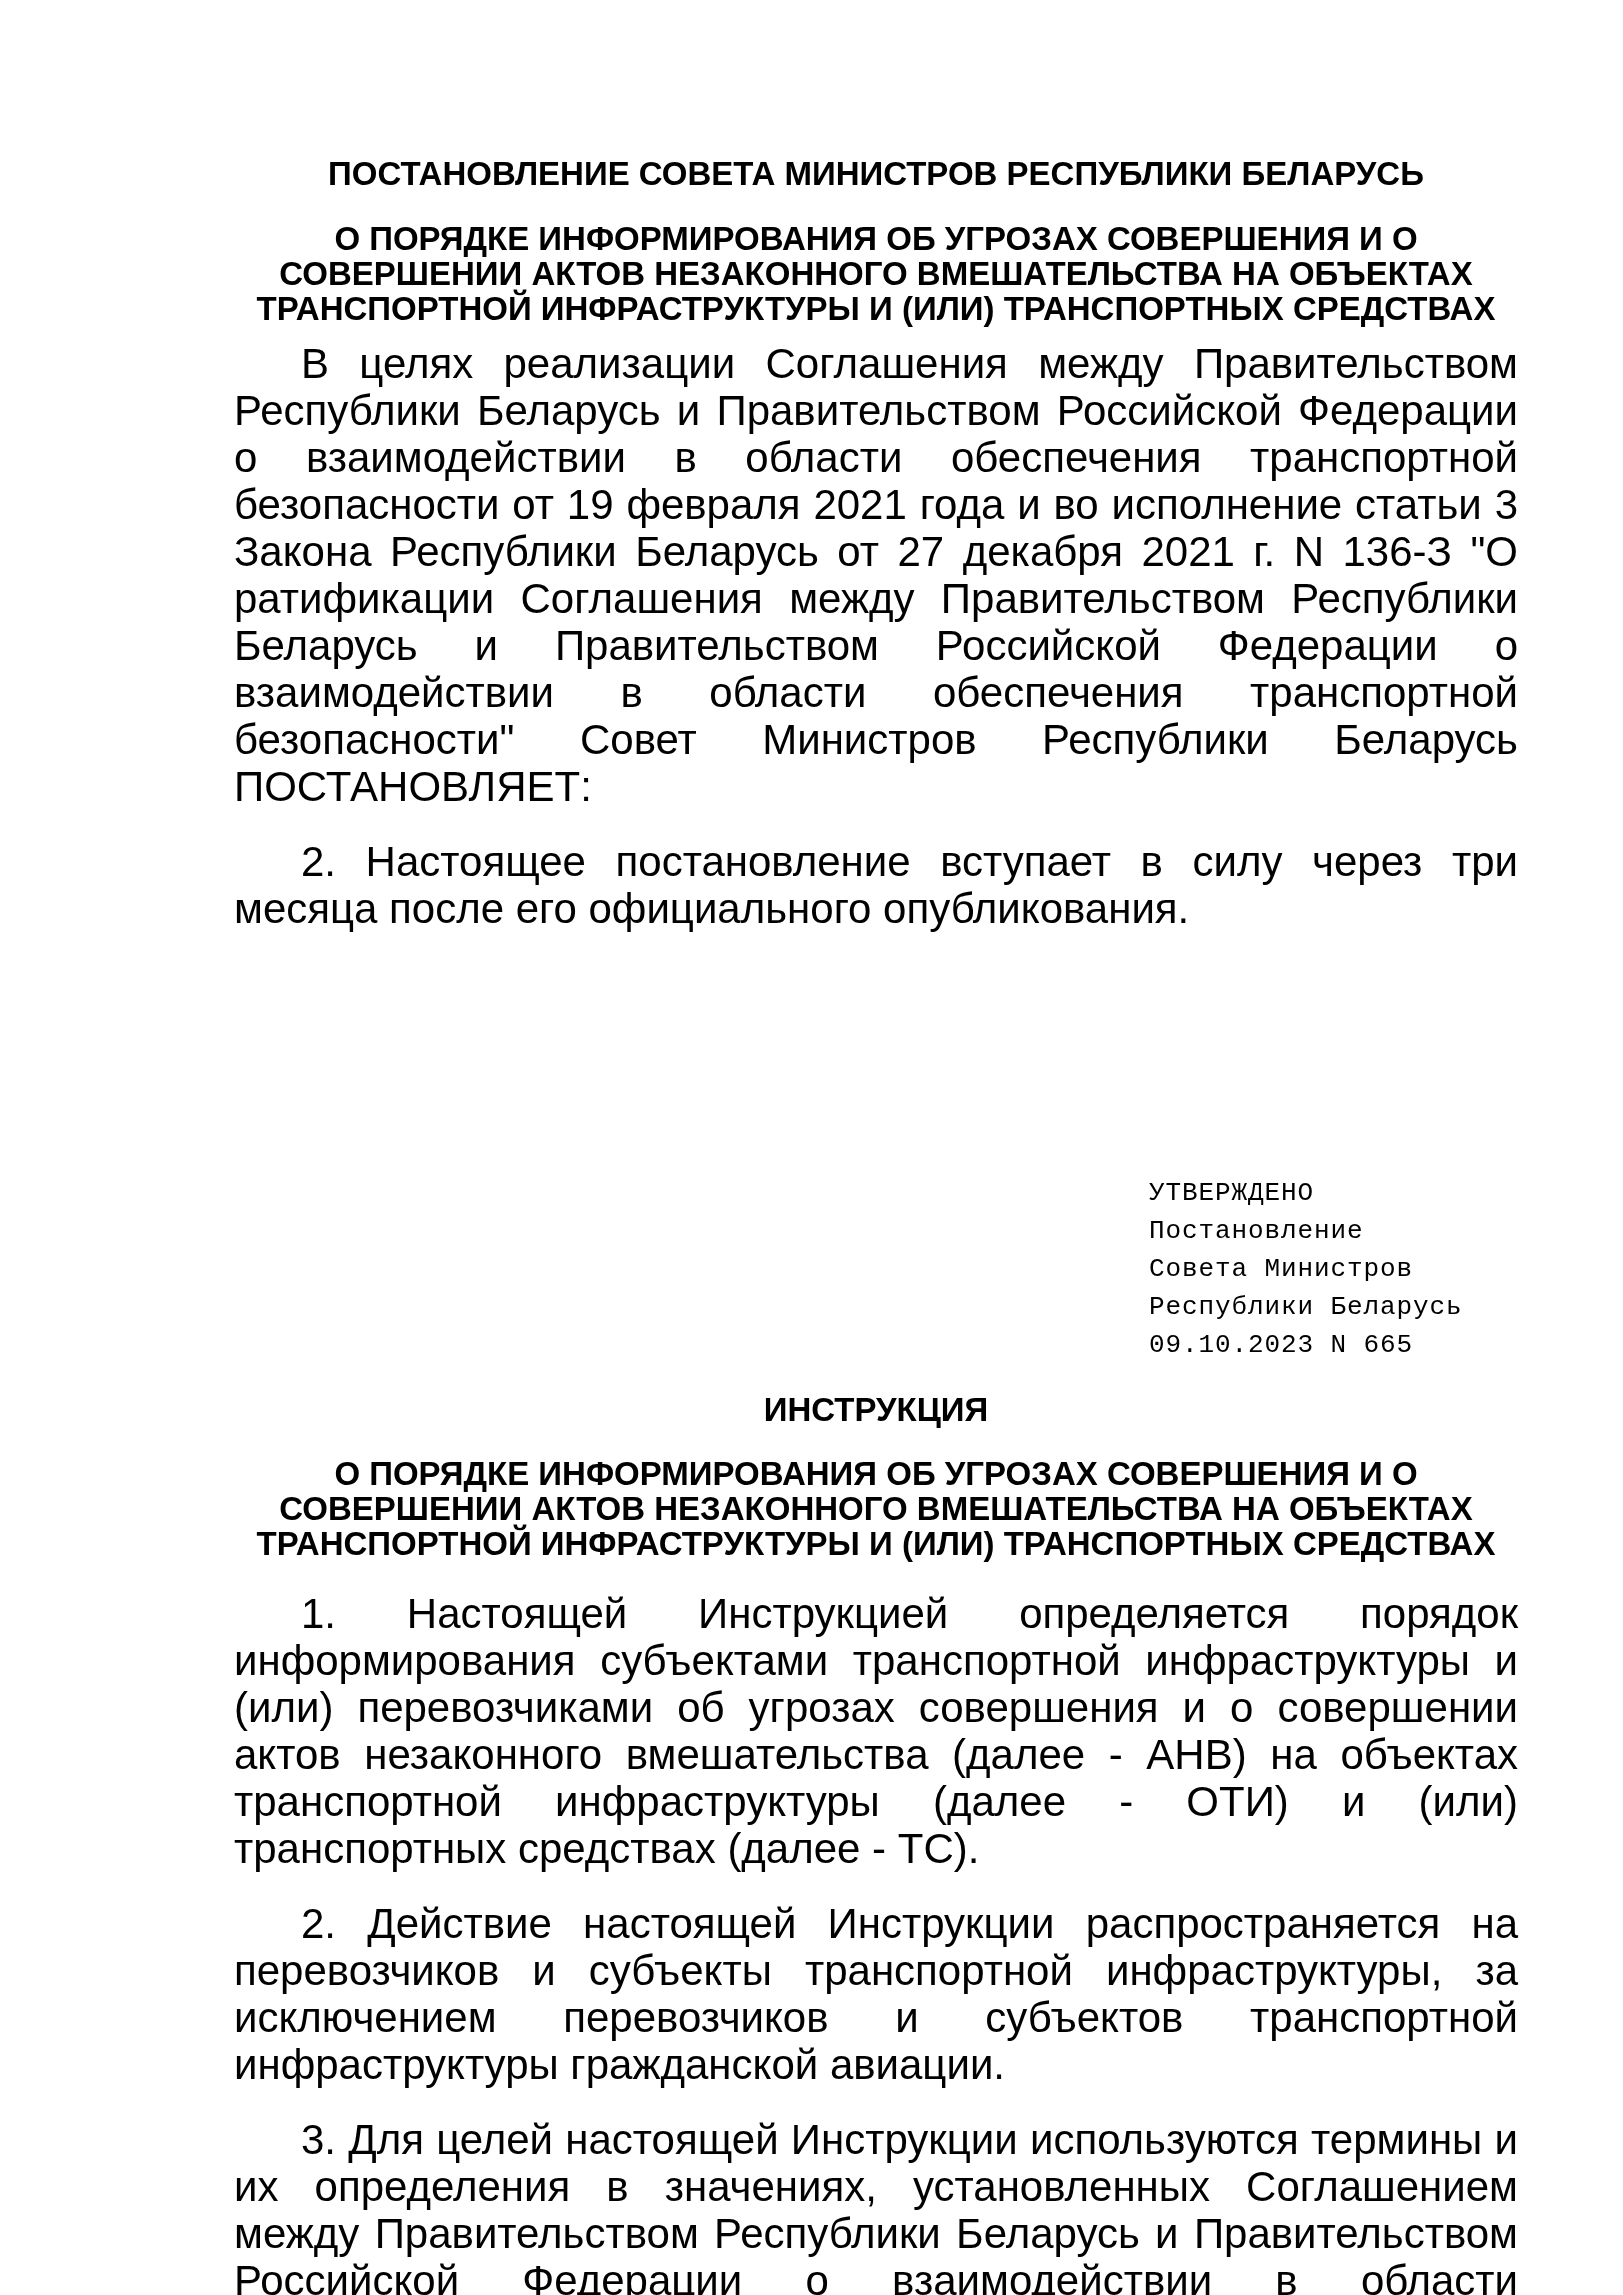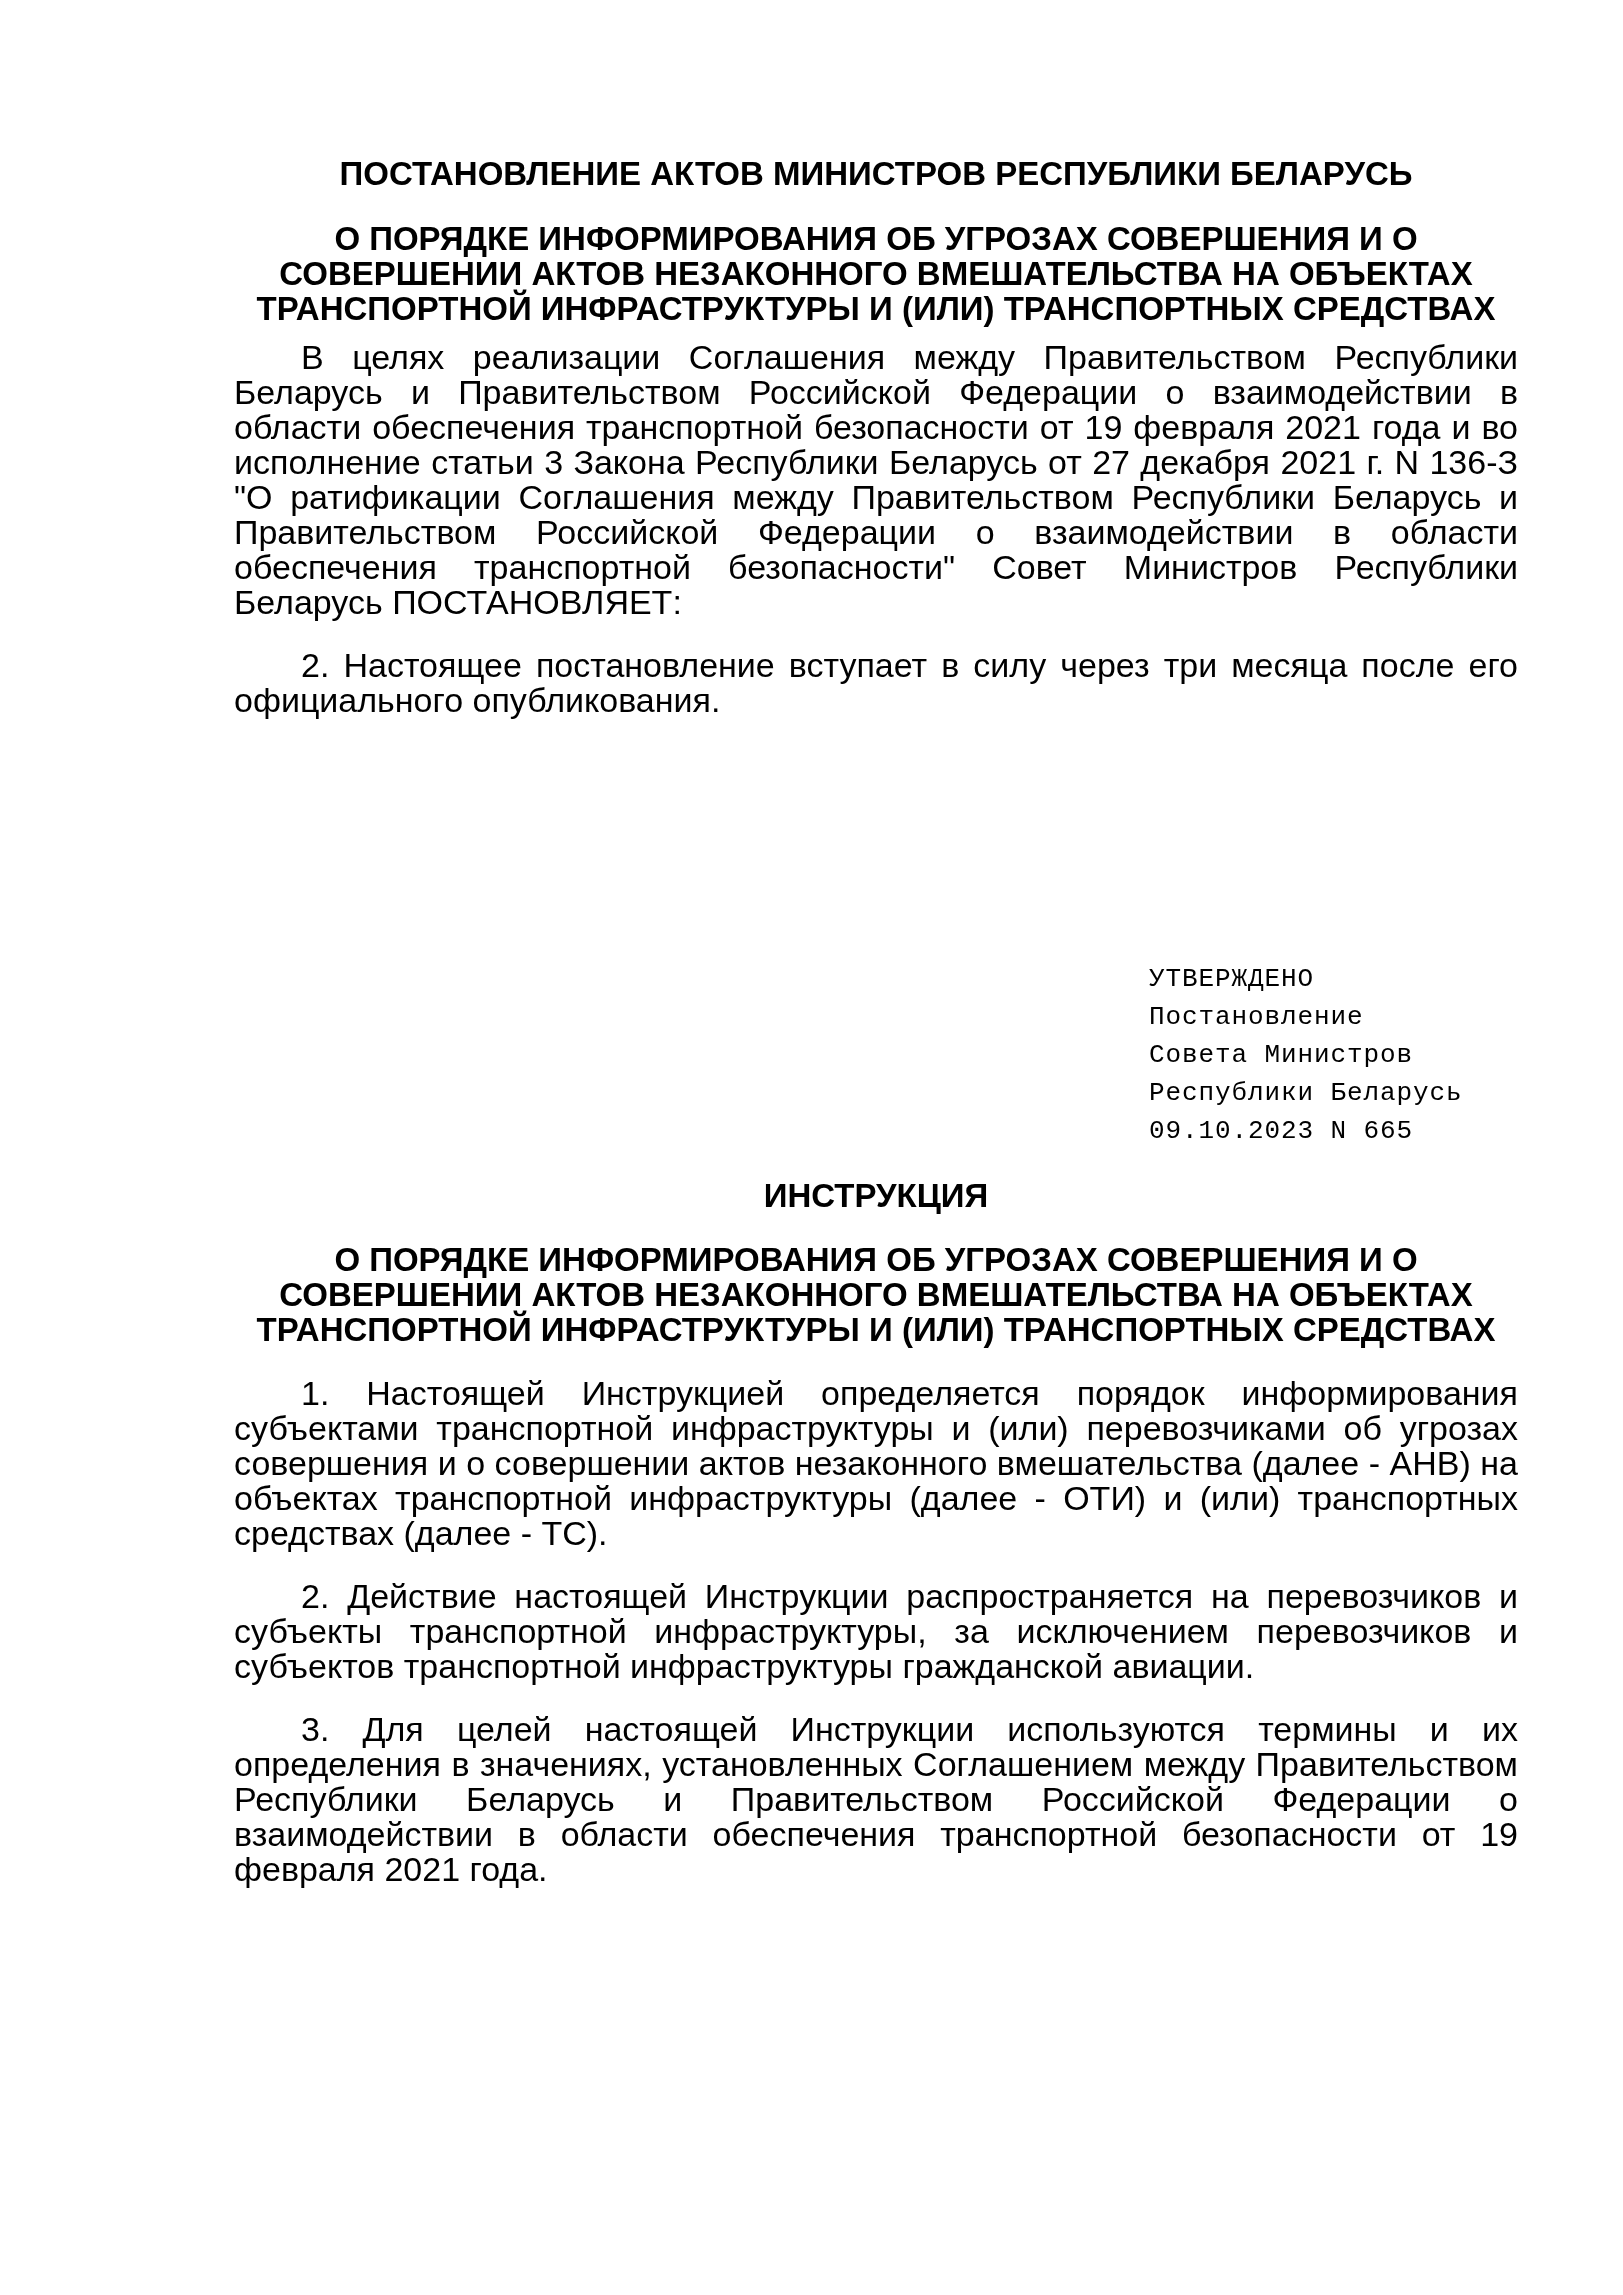--- a/index.html
+++ b/index.html
@@ -25,22 +25,22 @@
     text-align: center;
     margin: 0;
   }
   .date-line {
     margin-top: 27.5px;
   }
   .subject {
     margin-top: 29.5px;
   }
   .body-par {
-    font-size: 34px;
-    line-height: 35px;
+    font-size: 42px;
+    line-height: 47px;
     text-align: justify;
     margin: 28px 0 0 0;
   }
   .indented {
     text-indent: 67px;
   }
   .preamble {
     margin-top: 14.4px;
   }
   .first-instr-par {
@@ -60,21 +60,21 @@
   }
   .instr-title {
     margin-top: 28px;
   }
 </style>
 </head>
 <body>
 
 <div class="page">
 
-  <div class="heading">ПОСТАНОВЛЕНИЕ АКТОВ МИНИСТРОВ РЕСПУБЛИКИ БЕЛАРУСЬ</div>
+  <div class="heading">ПОСТАНОВЛЕНИЕ СОВЕТА МИНИСТРОВ РЕСПУБЛИКИ БЕЛАРУСЬ</div>
 
 
   <div class="heading subject">О ПОРЯДКЕ ИНФОРМИРОВАНИЯ ОБ УГРОЗАХ СОВЕРШЕНИЯ И О СОВЕРШЕНИИ АКТОВ НЕЗАКОННОГО ВМЕШАТЕЛЬСТВА НА ОБЪЕКТАХ ТРАНСПОРТНОЙ ИНФРАСТРУКТУРЫ И (ИЛИ) ТРАНСПОРТНЫХ СРЕДСТВАХ</div>
 
   <p class="body-par indented preamble">В целях реализации Соглашения между Правительством Республики Беларусь и Правительством Российской Федерации о взаимодействии в области обеспечения транспортной безопасности от 19 февраля 2021 года и во исполнение статьи 3 Закона Республики Беларусь от 27 декабря 2021 г. N 136-З "О ратификации Соглашения между Правительством Республики Беларусь и Правительством Российской Федерации о взаимодействии в области обеспечения транспортной безопасности" Совет Министров Республики Беларусь ПОСТАНОВЛЯЕТ:</p>
 
 
   <p class="body-par indented">2. Настоящее постановление вступает в силу через три месяца после его официального опубликования.</p>
 
 

